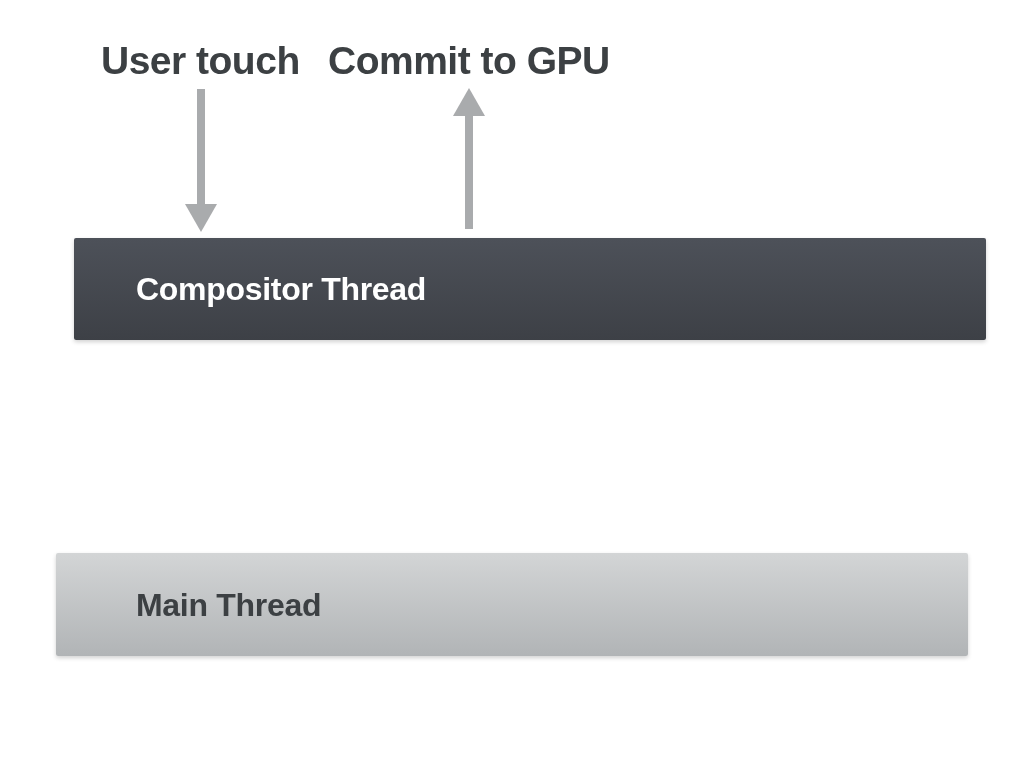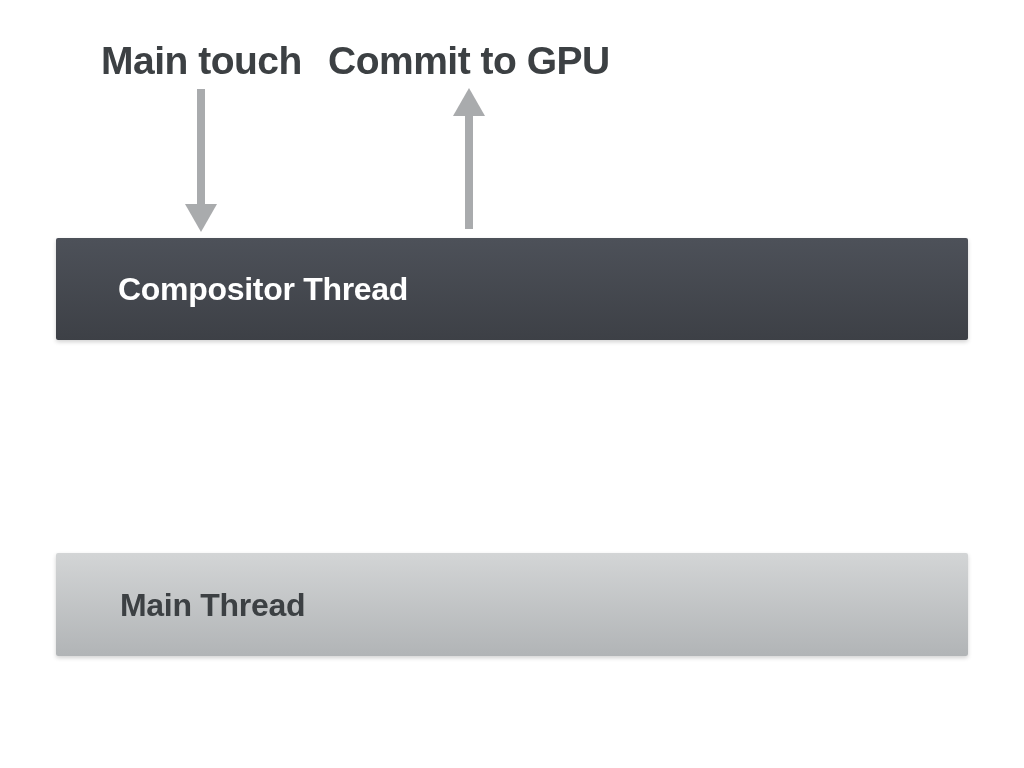--- a/index.html
+++ b/index.html
@@ -71,41 +71,43 @@
     font-size: 32px;
     font-weight: 700;
     line-height: 1;
     white-space: nowrap;
     letter-spacing: -0.3px;
   }
   .bar.compositor {
     top: 238px;
     height: 102px;
     background: linear-gradient(180deg, #4d5159 0%, #3d4046 100%);
+    margin-left: 18px;
   }
   .bar.compositor .bar-label {
     color: #ffffff;
     padding-left: 62px;
   }
   .bar.main {
     top: 553px;
     height: 103px;
     background: linear-gradient(180deg, #d3d5d6 0%, #b1b4b6 100%);
   }
   .bar.main .bar-label {
     color: #3c4043;
     padding-left: 64px;
+    margin-left: 16px;
   }
 </style>
 </head>
 <body>
 
 <div class="slide">
 
-  <div class="annotation user-touch">Main touch</div>
+  <div class="annotation user-touch">User touch</div>
 
   <div class="annotation commit-gpu">Commit to GPU</div>
 
   <div class="arrow down">
     <div class="shaft"></div>
     <div class="head"></div>
   </div>
 
   <div class="arrow up">
     <div class="head"></div>

